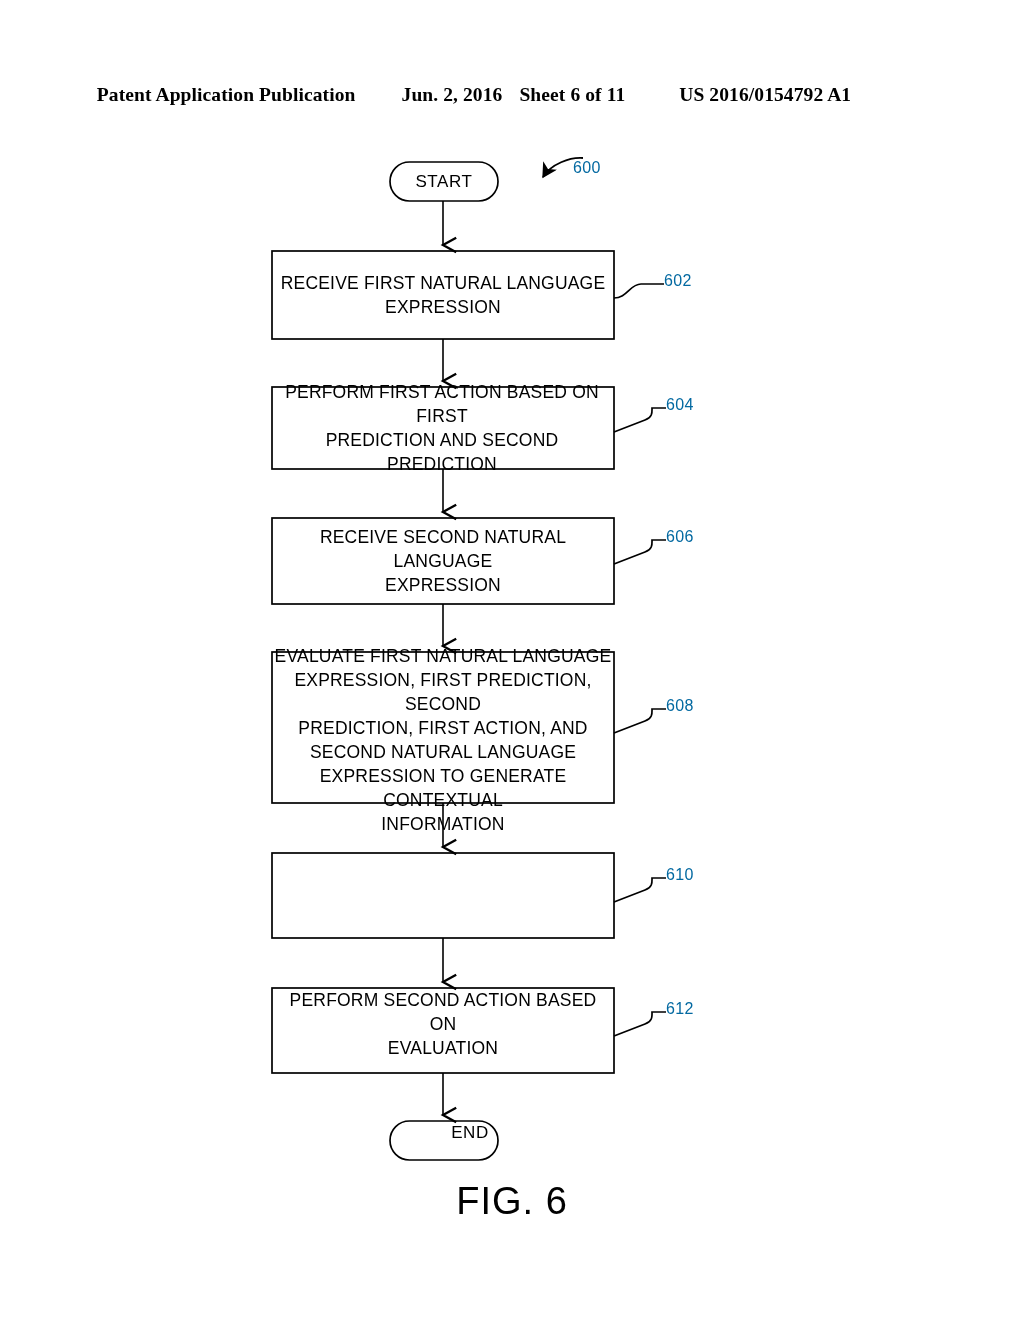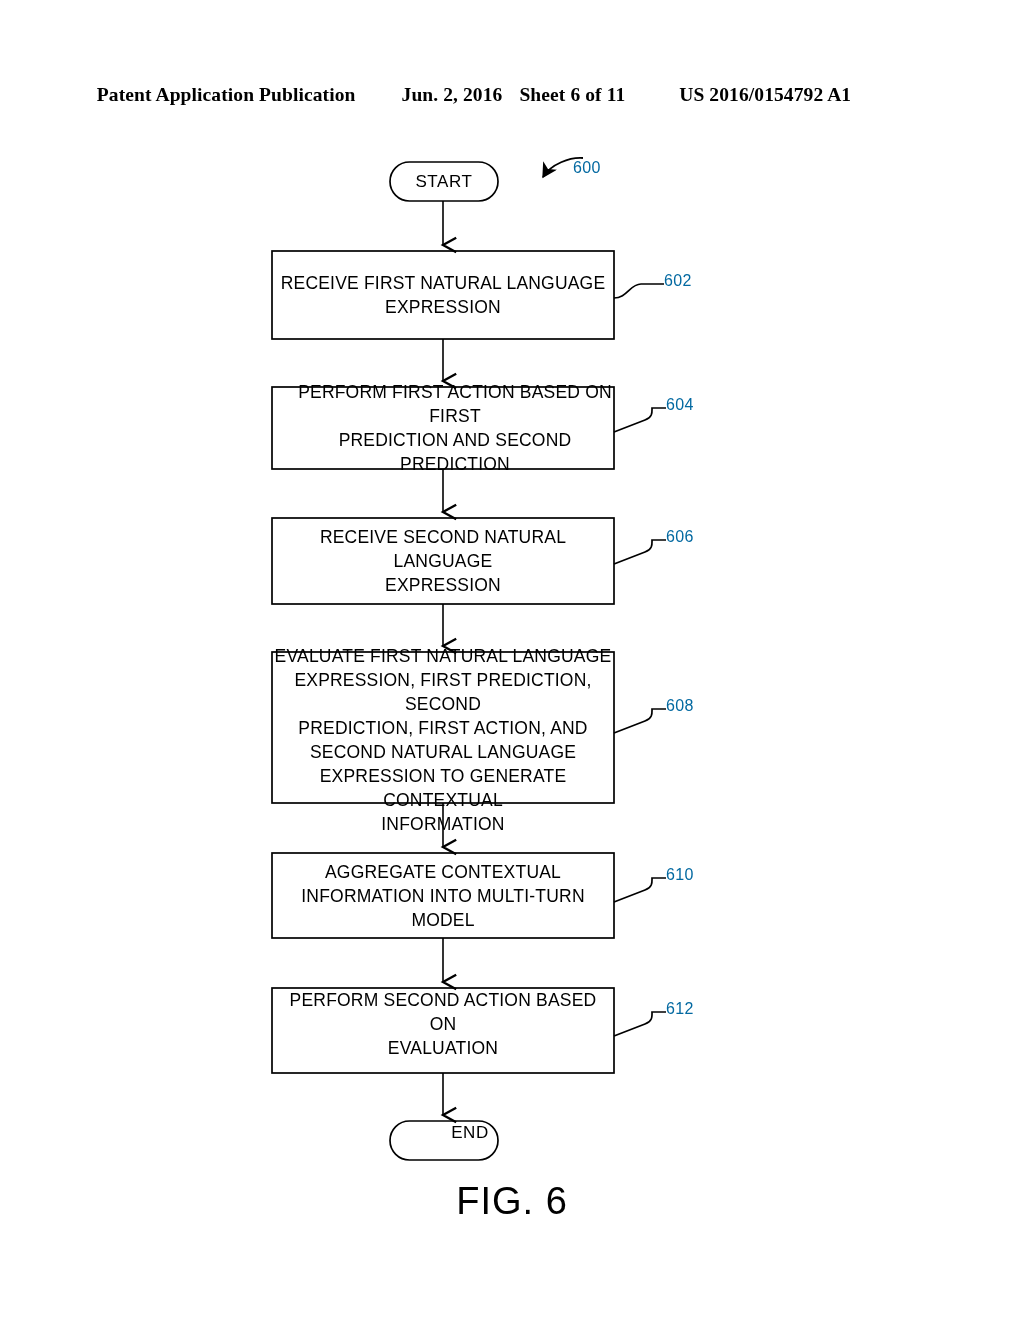--- a/index.html
+++ b/index.html
@@ -140,36 +140,33 @@
     <path d="M614,1036 L645,1024 C653,1021 652,1016 652,1012 L666,1012" fill="none" stroke="#000" stroke-width="1.7"></path>
 
     <path d="M583,158 C570,157 551,164 543,177" fill="none" stroke="#000" stroke-width="1.8" marker-end="url(#solidArrow)"></path>
   </svg>
 
   <div class="node-text terminal-text" style="left:390px; top:162px; width:108px; height:39px;">START</div>
 
   <div class="node-text" style="left:276px; top:251px; width:334px; height:88px;">RECEIVE FIRST NATURAL LANGUAGE
 EXPRESSION</div>
 
-  <div class="node-text" style="left:286px; top:387px; width:338px; height:82px;">PERFORM FIRST ACTION BASED ON FIRST
+  <div class="node-text" style="left:273px; top:387px; width:338px; height:82px;">PERFORM FIRST ACTION BASED ON FIRST
 PREDICTION AND SECOND PREDICTION</div>
 
   <div class="node-text" style="left:276px; top:518px; width:334px; height:86px;">RECEIVE SECOND NATURAL LANGUAGE
 EXPRESSION</div>
 
   <div class="node-text" style="left:274px; top:652px; width:338px; height:175px;">EVALUATE FIRST NATURAL LANGUAGE
 EXPRESSION, FIRST PREDICTION, SECOND
 PREDICTION, FIRST ACTION, AND
 SECOND NATURAL LANGUAGE
 EXPRESSION TO GENERATE CONTEXTUAL
 INFORMATION</div>
 
-  <div class="node-text" style="left:276px; top:853px; width:334px; height:85px;">AGGREGATE CONTEXTUAL
-INFORMATION INTO MULTI-TURN
-MODEL</div>
 
   <div class="node-text" style="left:276px; top:988px; width:334px; height:71px;">PERFORM SECOND ACTION BASED ON
 EVALUATION</div>
 
   <div class="node-text terminal-text" style="left:390px; top:1113px; width:108px; height:39px;padding-left:26px;">END</div>
 
   <div class="ref-label" style="left:664px; top:272px;">602</div>
   <div class="ref-label" style="left:666px; top:396px;">604</div>
   <div class="ref-label" style="left:666px; top:528px;">606</div>
   <div class="ref-label" style="left:666px; top:697px;">608</div>

